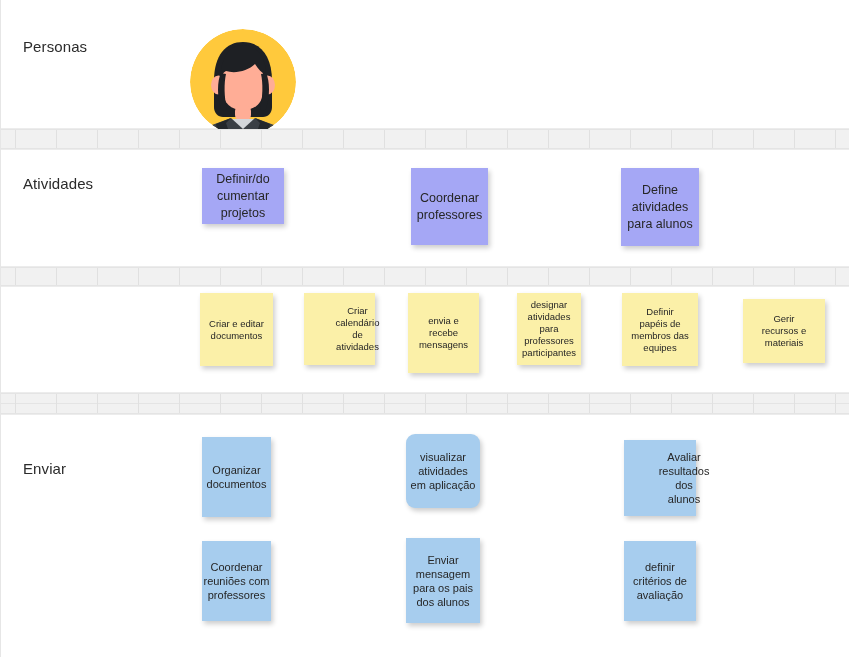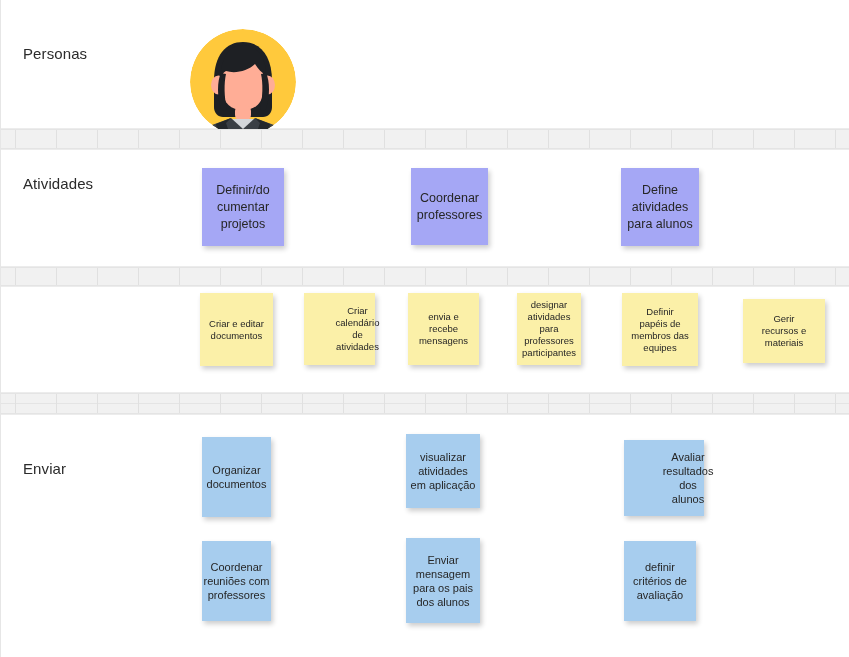--- a/index.html
+++ b/index.html
@@ -106,21 +106,21 @@
     border-radius: 50%;
     overflow: hidden;
   }
 </style>
 </head>
 <body>
 
 <div id="board">
 
   <div class="lane" style="top:0px; height:129px; border-top:none;">
-    <div class="lane-label" style="top:37px;margin-top:7px;">Personas</div>
+    <div class="lane-label" style="top:37px;">Personas</div>
 
 
     <div class="persona-avatar" style="left:189px; top:29px; width:106px; height:106px;">
       <svg width="106" height="106" viewBox="0 0 106 106">
         <defs>
           <clipPath id="circClip">
               <circle cx="53" cy="53" r="53"></circle>
             </clipPath>
         </defs>
         <g clip-path="url(#circClip)">
@@ -176,21 +176,21 @@
     <div class="gline" style="left:670px;"></div>
     <div class="gline" style="left:711px;"></div>
     <div class="gline" style="left:752px;"></div>
     <div class="gline" style="left:793px;"></div>
     <div class="gline" style="left:834px;"></div>
   </div>
 
   <div class="lane" style="top:149px; height:118px;">
     <div class="lane-label" style="top:24px;">Atividades</div>
 
-    <div class="note note-purple sz-lg" style="left:201px; top:18px; width:82px; height:78px;">Definir/do
+    <div class="note note-purple sz-lg" style="left:201px; top:18px; width:82px; height:56px;">Definir/do
 cumentar
 projetos</div>
 
     <div class="note note-purple sz-lg" style="left:410px; top:18px; width:77px; height:77px;">Coordenar
 professores</div>
 
     <div class="note note-purple sz-lg" style="left:620px; top:18px; width:78px; height:78px;">Define
 atividades
 para alunos</div>
   </div>
@@ -221,21 +221,21 @@
 
   <div class="lane" style="top:286px; height:107px;">
 
     <div class="note note-yellow sz-sm" style="left:199px; top:6px; width:73px; height:73px;">Criar e editar
 documentos</div>
 
     <div class="note note-yellow sz-sm" style="left:303px; top:6px; width:71px; height:72px;padding-left:36px;">Criar
 calendário de
 atividades</div>
 
-    <div class="note note-yellow sz-sm" style="left:407px; top:6px; width:71px; height:72px;">envia e
+    <div class="note note-yellow sz-sm" style="left:407px; top:6px; width:71px; height:80px;">envia e
 recebe
 mensagens</div>
 
     <div class="note note-yellow sz-sm" style="left:516px; top:6px; width:64px; height:72px;">designar
 atividades
 para
 professores
 participantes</div>
 
     <div class="note note-yellow sz-sm" style="left:621px; top:6px; width:76px; height:73px;">Definir
@@ -272,25 +272,25 @@
     <div class="gline" style="left:793px;"></div>
     <div class="gline" style="left:834px;"></div>
   </div>
 
   <div class="lane" style="top:414px; height:243px; border-bottom:none;">
     <div class="lane-label" style="top:44px;">Enviar</div>
 
     <div class="note note-blue sz-md" style="left:201px; top:22px; width:69px; height:80px;">Organizar
 documentos</div>
 
-    <div class="note note-blue sz-md" style="left:405px; top:19px; width:74px; height:74px;">visualizar
+    <div class="note note-blue sz-md" style="left:405px; top:19px; width:74px; height:74px;border-radius:9px;">visualizar
 atividades
 em aplicação</div>
 
-    <div class="note note-blue sz-md" style="left:623px; top:25px; width:80px; height:76px;padding-left:48px;">Avaliar
+    <div class="note note-blue sz-md" style="left:623px; top:25px; width:72px; height:76px;padding-left:48px;">Avaliar
 resultados
 dos alunos</div>
 
     <div class="note note-blue sz-md" style="left:201px; top:126px; width:69px; height:80px;">Coordenar
 reuniões com
 professores</div>
 
     <div class="note note-blue sz-md" style="left:405px; top:123px; width:74px; height:85px;">Enviar
 mensagem
 para os pais

